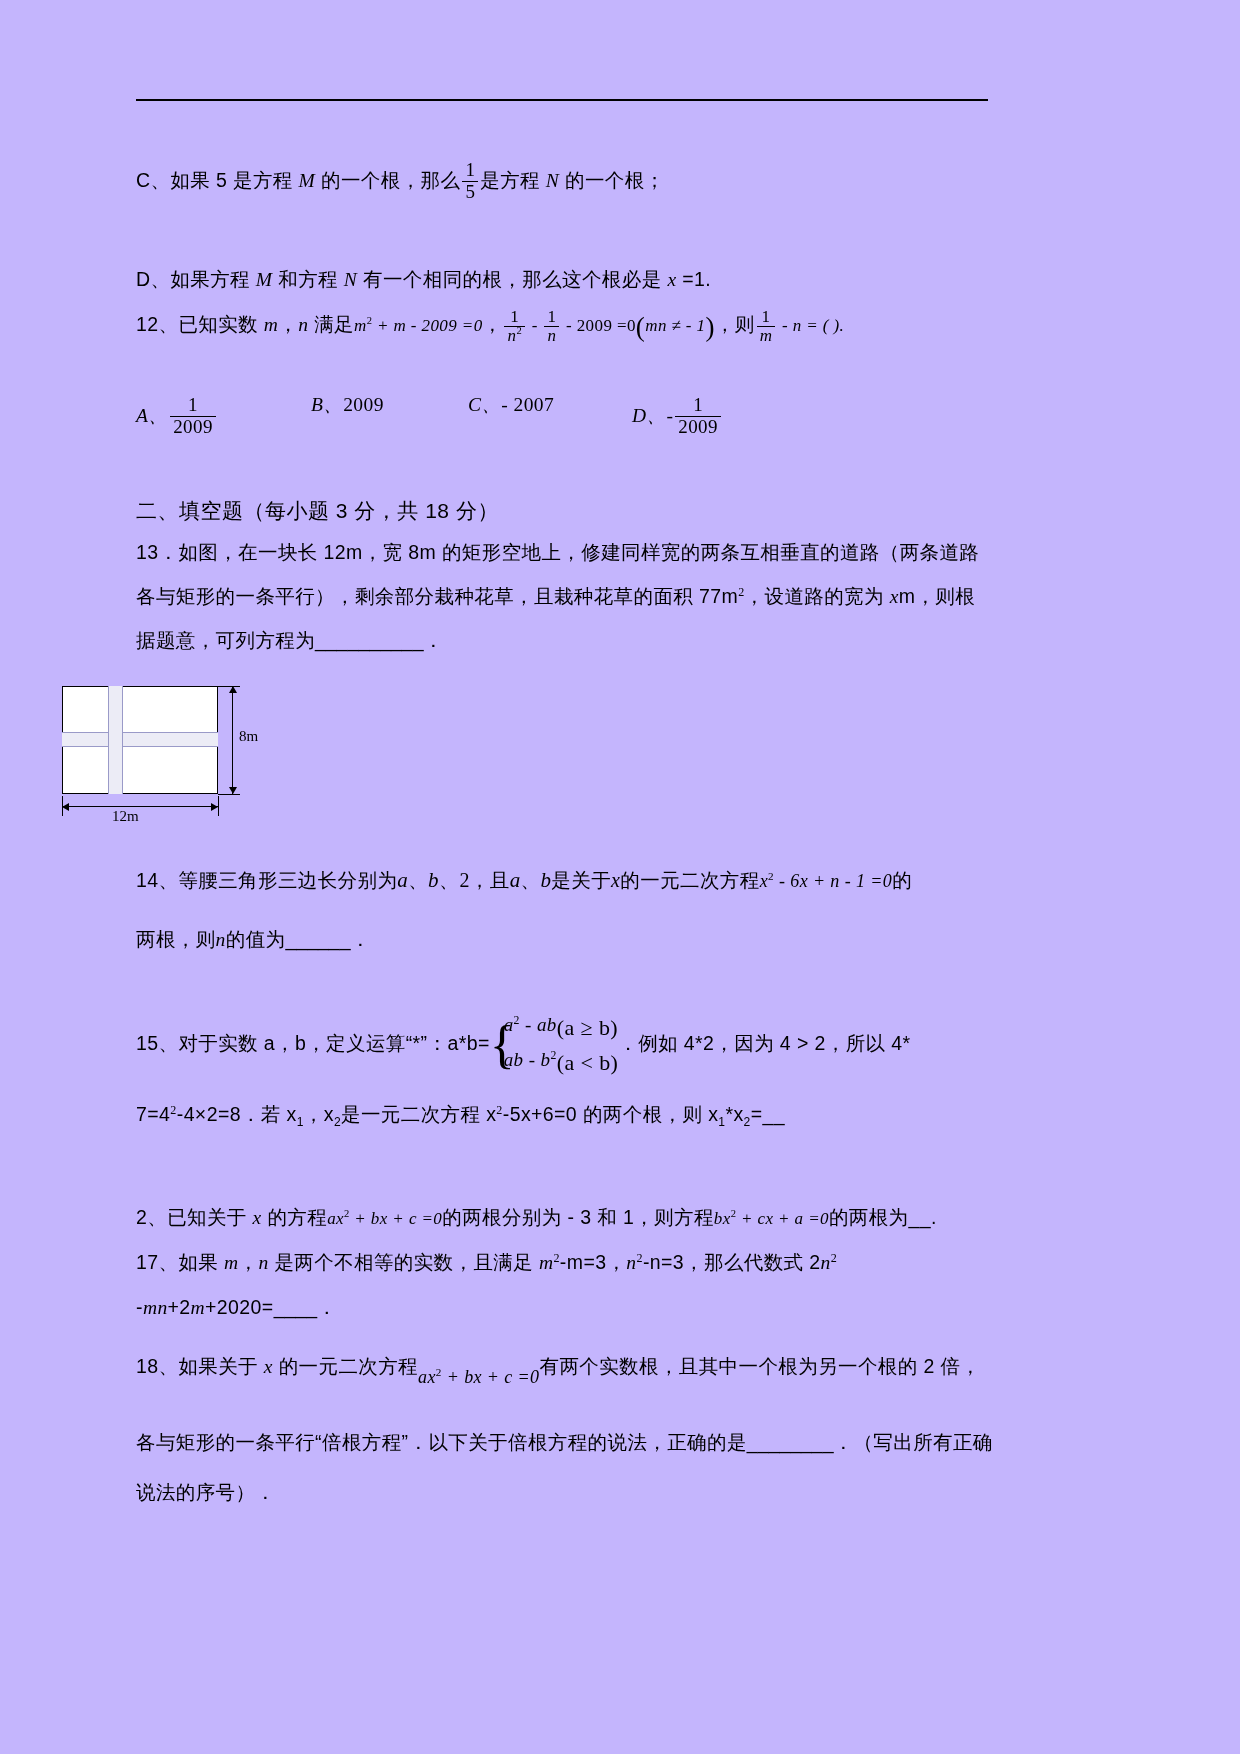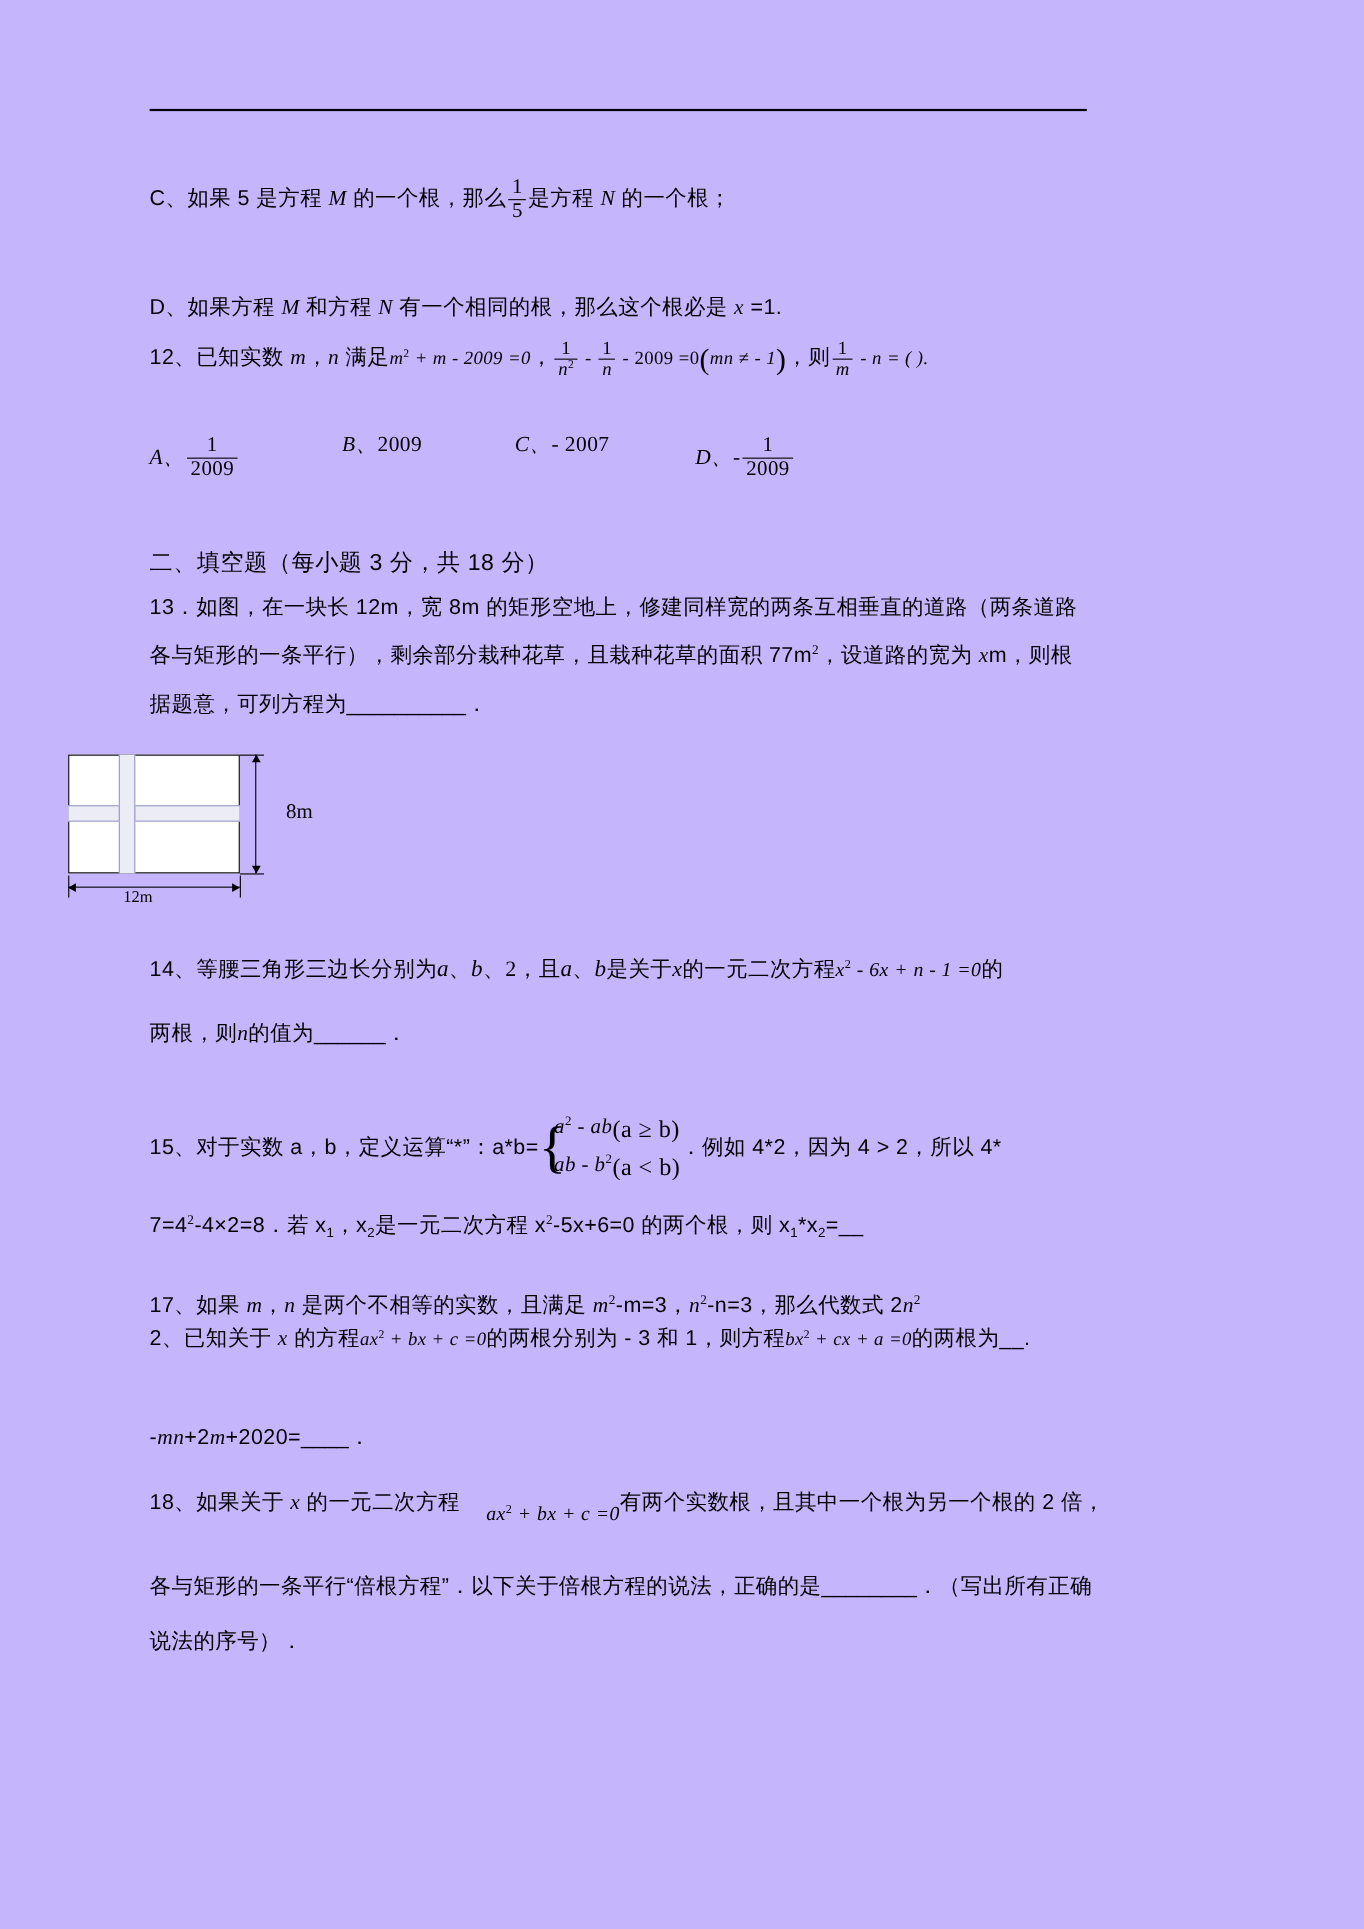--- a/index.html
+++ b/index.html
@@ -193,23 +193,22 @@
     border-top: 1.2px solid #000;
   }
   .dim-v-tick-b {
     position: absolute; left: 168px; top: 114px; width: 22px; height: 0;
     border-top: 1.2px solid #000;
   }
   .dim-v-label {
     position: absolute;
     left: 189px;
     top: 48px;
-    font-size: 19px;
-    font-family: "Liberation Serif", serif;
-    margin-left: 21px;
+    font-size: 15px;
+    font-family: "Liberation Serif", serif;
   }
   .dim-h {
     position: absolute;
     left: 12px;
     top: 126px;
     width: 156px;
     height: 0;
     border-top: 1.2px solid #000;
   }
   .dim-h::before, .dim-h::after {
@@ -310,28 +309,28 @@
     <span>15、</span><span>对于实数 a，b，定义运算“</span><span>*</span><span>”：a</span><span>*</span><span>b=</span><span class="cases"><span class="brace">{</span><span class="row"><span>a</span><sup class="expn">2</sup><span> - ab</span><span class="bigparen" style="font-size:22px">(a ≥ b)</span></span><span class="row"><span>ab - b</span><sup class="expn">2</sup><span class="bigparen" style="font-size:22px">(a &lt; b)</span></span></span><span>．例如 4</span><span>*</span><span>2，因为 4 &gt; 2，所以 4</span><span>*</span>
   </div>
   <div class="line abs" style="left:136px; top:1105px;">
     <span>7=4</span><sup class="expn">2</sup><span>-4×2=8．若 x</span><sub class="sb">1</sub><span>，x</span><sub class="sb">2</sub><span>是一元二次方程 x</span><sup class="expn">2</sup><span>-5x+6=0 的两个根，则 x</span><sub class="sb">1</sub><span>*</span><span>x</span><sub class="sb">2</sub><span>=__</span>
   </div>
 
   <div class="line abs" style="left:136px; top:1208px;">
     <span>2、</span><span>已知关于 </span><span class="mi">x</span><span> 的方程</span><span class="mi" style="font-size:17px"><span>ax</span><sup class="expn">2</sup><span> + bx + c =0</span></span><span>的两根分别为 - 3 和 1，则方程</span><span class="mi" style="font-size:17px"><span>bx</span><sup class="expn">2</sup><span> + cx + a =0</span></span><span>的两根为__.</span>
   </div>
 
-  <div class="line abs" style="left:136px; top:1178px;text-align:center;">
+  <div class="line abs" style="left:136px; top:1253px;text-align:center;">
     <span>17、</span><span>如果 </span><span class="mi">m</span><span>，</span><span class="mi">n</span><span> 是两个不相等的实数，且满足 </span><span class="mi"><span>m</span><sup class="expn">2</sup><span class="mtxt" style="font-style:normal">-m=3</span></span><span>，</span><span class="mi"><span>n</span><sup class="expn">2</sup><span class="mtxt" style="font-style:normal">-n=3</span></span><span>，那么代数式 2</span><span class="mi"><span>n</span><sup class="expn">2</sup></span>
   </div>
   <div class="line abs" style="left:136px; top:1298px;">
     <span>-</span><span class="mi">mn</span><span>+2</span><span class="mi">m</span><span>+2020=</span><span class="blank">____</span><span>．</span>
   </div>
 
   <div class="line abs" style="left:136px; top:1357px;">
-    <span>18、</span><span>如果关于 </span><span class="mi">x</span><span> 的一元二次方程</span><span class="mi" style="font-size:18px; display:inline-block; transform:translateY(10px);margin-left:24px;"><span>ax</span><sup class="expn">2</sup><span> + bx + c =0</span></span><span>有两个实数根，且其中一个根为另一个根的 2 倍，</span>
+    <span>18、</span><span>如果关于 </span><span class="mi">x</span><span> 的一元二次方程</span><span class="mi" style="font-size:18px; display:inline-block; transform:translateY(10px);"><span>ax</span><sup class="expn">2</sup><span> + bx + c =0</span></span><span>有两个实数根，且其中一个根为另一个根的 2 倍，</span>
   </div>
   <div class="line abs" style="left:136px; top:1433px;">
     <span>各与矩形的一条平行“倍根方程”．以下关于倍根方程的说法，正确的是</span><span class="blank">________</span><span>．（写出所有正确</span>
   </div>
   <div class="line abs" style="left:136px; top:1483px;">说法的序号）．</div>
 
 </div>
 
 </body></html>

